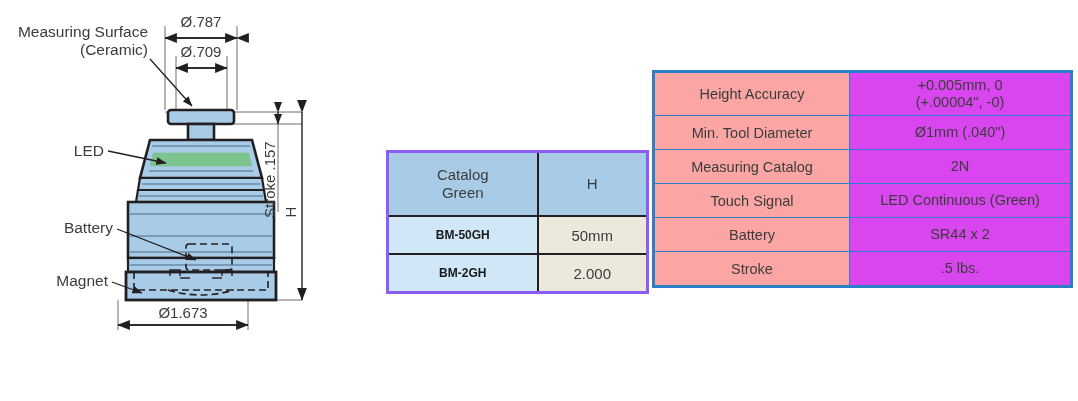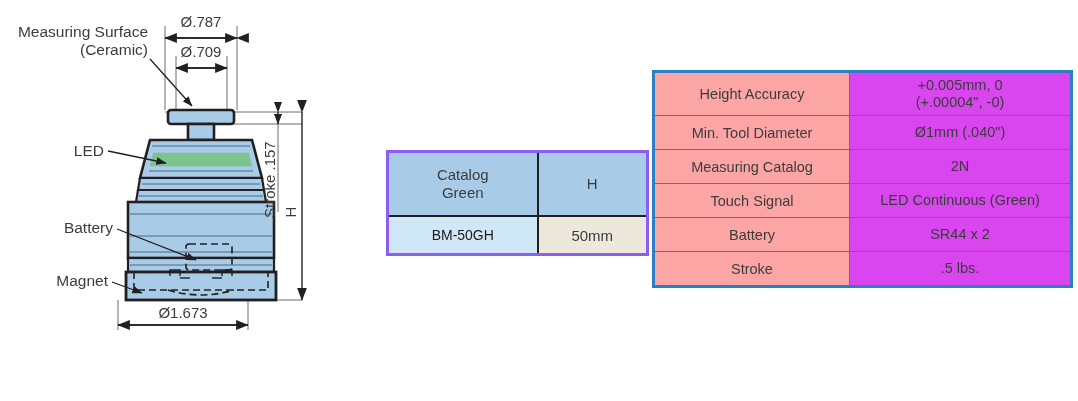--- a/index.html
+++ b/index.html
@@ -23,22 +23,22 @@
     border:2px solid #231f20;
     text-align:center;
     font-size:15px;
     color:#3c3c3c;
     padding:5px 2px;
   }
   .catalog .hdr-cat,.catalog .hdr-h{
     background:#a8cce8;height:52px;line-height:18px;
   }
   .catalog .cat-cell{
-    background:#cfe7f7;font-weight:normal;color:#1a1a1a;
-    font-size:14px;height:26px;margin-top:12px;
+    background:#cfe7f7;font-weight:bold;color:#1a1a1a;
+    font-size:12px;height:26px;margin-top:12px;
   }
   .catalog .h-cell{
     background:#ece9dc;height:26px;margin-left:36px;
   }
   .catalog col.c1{width:150px;}
   .catalog col.c2{width:110px;}
 
   
   .specs{
     position:absolute;left:652px;top:70px;width:418px;
@@ -194,20 +194,24 @@
       <td class="hdr-cat">
         <span>Catalog</span><br>
         <span>Green</span>
       </td>
       <td class="hdr-h">H</td>
     </tr>
     <tr>
       <td class="cat-cell">BM-50GH</td>
       <td class="h-cell">50mm</td>
     </tr>
+    <tr>
+      <td class="cat-cell">BM-2GH</td>
+      <td class="h-cell">2.000</td>
+    </tr>
   </tbody>
 </table>
 
 <table class="specs">
   <colgroup>
       <col class="s1">
       <col class="s2">
     </colgroup>
   <tbody>
     <tr>

